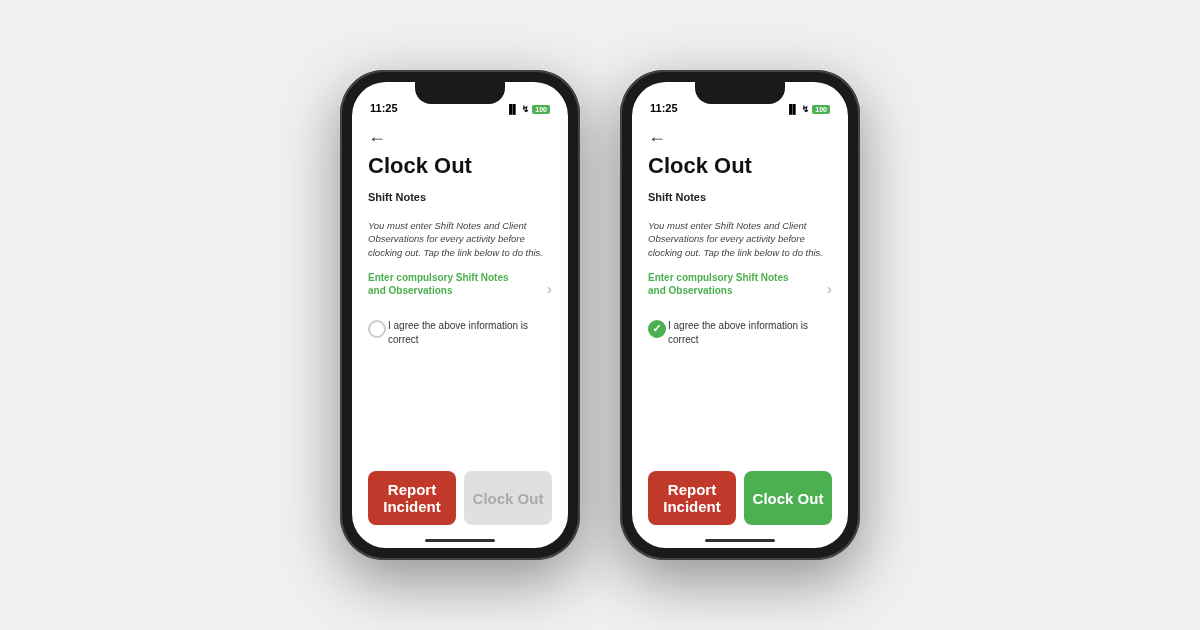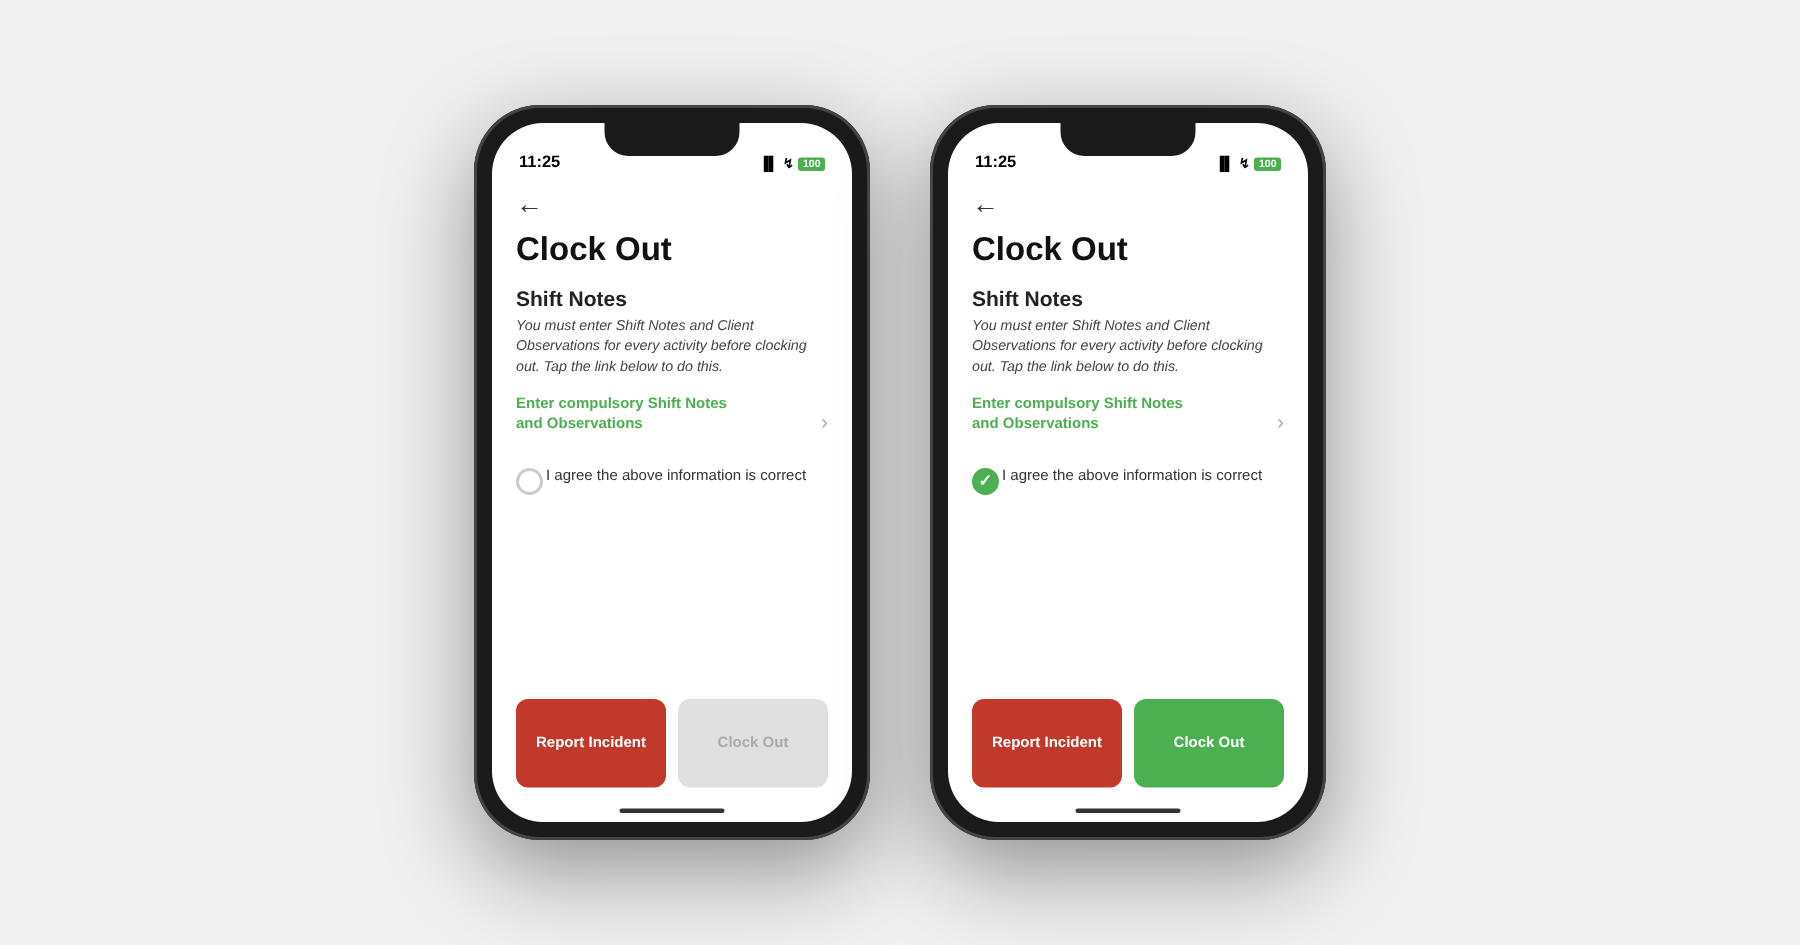--- a/index.html
+++ b/index.html
@@ -20,21 +20,21 @@
       width: 100%;
       height: 100%;
       background: #f0f0f0;
     }
     .phone-wrapper {
       display: flex;
       flex-direction: column;
       align-items: center;
     }
     .phone {
-      width: 264px;
+      width: 240px;
       height: 490px;
       background: #1a1a1a;
       border-radius: 44px;
       padding: 12px;
       box-shadow: 0 20px 60px rgba(0,0,0,0.4), inset 0 0 0 2px #444;
       position: relative;
       display: flex;
       flex-direction: column;
     }
     .phone-screen {
@@ -103,24 +103,24 @@
       margin-bottom: 6px;
       cursor: pointer;
     }
     .page-title {
       font-size: 22px;
       font-weight: 700;
       color: #111;
       margin-bottom: 12px;
     }
     .section-label {
-      font-size: 14px;
+      font-size: 11px;
       font-weight: 700;
       color: #222;
-      margin-bottom: 4px;
+      margin-bottom: 16px;
     }
     .section-desc {
       font-size: 9.5px;
       color: #444;
       font-style: italic;
       line-height: 1.4;
       margin-bottom: 8px;
     }
     .link-row {
       display: flex;
@@ -174,24 +174,24 @@
     }
     
     .bottom-buttons {
       display: flex;
       gap: 8px;
       padding: 10px 16px 12px;
       flex-shrink: 0;
     }
     .btn {
       flex: 1;
-      padding: 24px 4px;
+      padding: 10px 4px;
       border-radius: 8px;
       border: none;
-      font-size: 10px;
+      font-size: 15px;
       font-weight: 600;
       cursor: pointer;
       text-align: center;
     }
     .btn-report {
       background: #c0392b;
       color: #fff;
     }
     .btn-clock-out-disabled {
       background: #e0e0e0;

